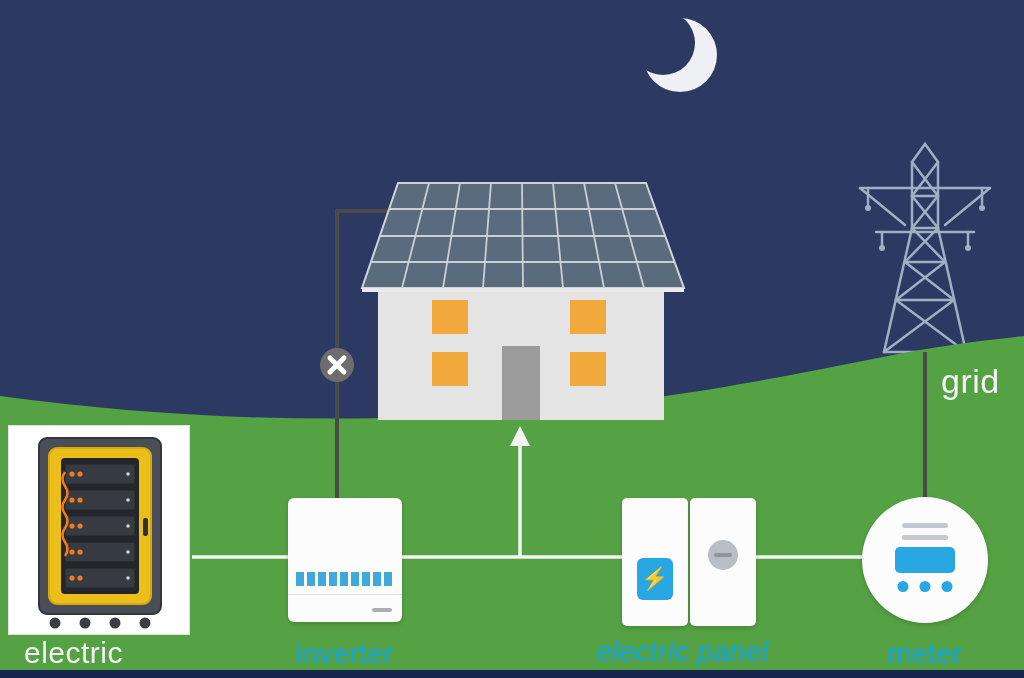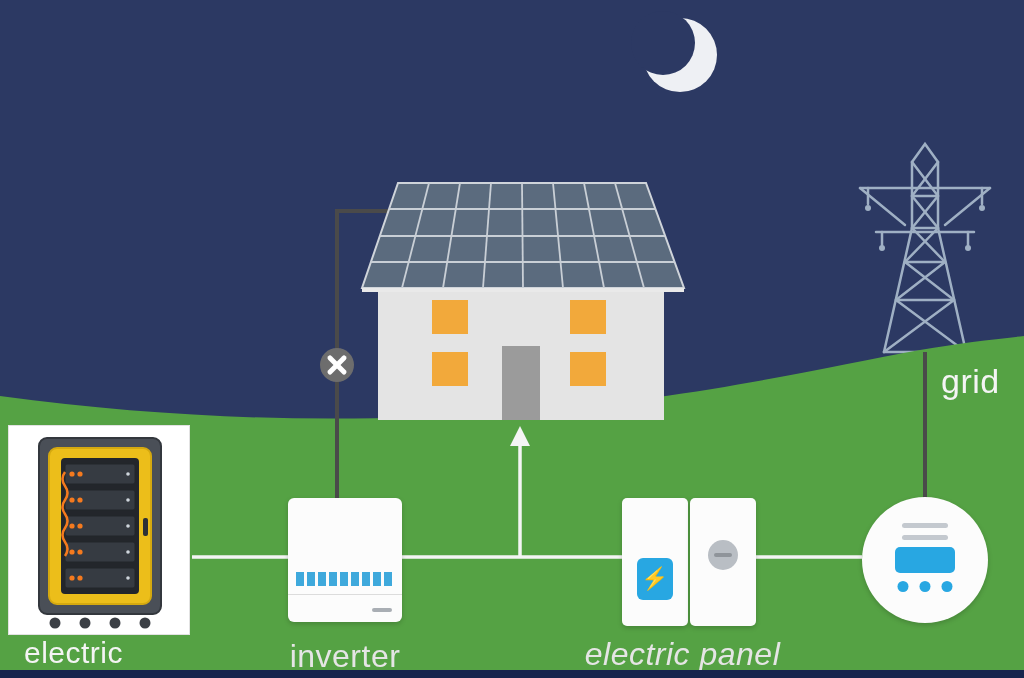--- a/index.html
+++ b/index.html
@@ -38,21 +38,21 @@
   .meter .bar{position:absolute;left:50%;transform:translateX(-50%);width:46px;height:5px;border-radius:3px;background:#c4c9cf;}
   .meter .bar.b1{top:26px;} .meter .bar.b2{top:38px;}
   .meter .display{position:absolute;left:50%;transform:translateX(-50%);top:50px;width:60px;height:26px;border-radius:5px;background:#28a7e2;}
   .meter .dots{position:absolute;left:50%;transform:translateX(-50%);top:84px;display:flex;gap:11px;}
   .meter .dots i{width:11px;height:11px;border-radius:50%;background:#28a7e2;display:block;}
   .battery-inset{
     position:absolute;left:8px;top:425px;width:182px;height:210px;background:#fff;
     border:1px solid #e2e2e2;
   }
   
-  .lbl{position:absolute;font-size:32px;letter-spacing:.5px;color:#e5e5e5;font-weight:500;}
+  .lbl{position:absolute;font-size:28px;letter-spacing:.5px;color:#0ea5e9;font-weight:500;}
   .lbl.light{color:#f4f4f4;}
   .lbl-battery{left:24px;top:636px;font-size:30px;}
   .lbl-inverter{left:265px;top:638px;width:160px;text-align:center;}
   .lbl-epanel{left:575px;top:636px;width:215px;text-align:center;font-style:italic;}
   .lbl-meter{left:860px;top:638px;width:130px;text-align:center;}
   .lbl-grid{left:941px;top:362px;font-size:34px;}
   .bottom-bar{position:absolute;left:0;top:670px;width:100%;height:8px;background:#16254d;}
 </style>
 </head>
 <body>
@@ -220,16 +220,17 @@
           <circle cx="76" cy="197" r="5.5"></circle>
         <circle cx="106" cy="197" r="5.5"></circle>
           <circle cx="136" cy="197" r="5.5"></circle>
       </g>
     </svg>
   </div>
 
   <div class="lbl light lbl-battery">electric</div>
   <div class="lbl lbl-inverter">inverter</div>
   <div class="lbl lbl-epanel">electric panel</div>
+  <div class="lbl lbl-meter">meter</div>
   <div class="lbl light lbl-grid">grid</div>
 
   <div class="bottom-bar"></div>
 </div>
 
 </body></html>

